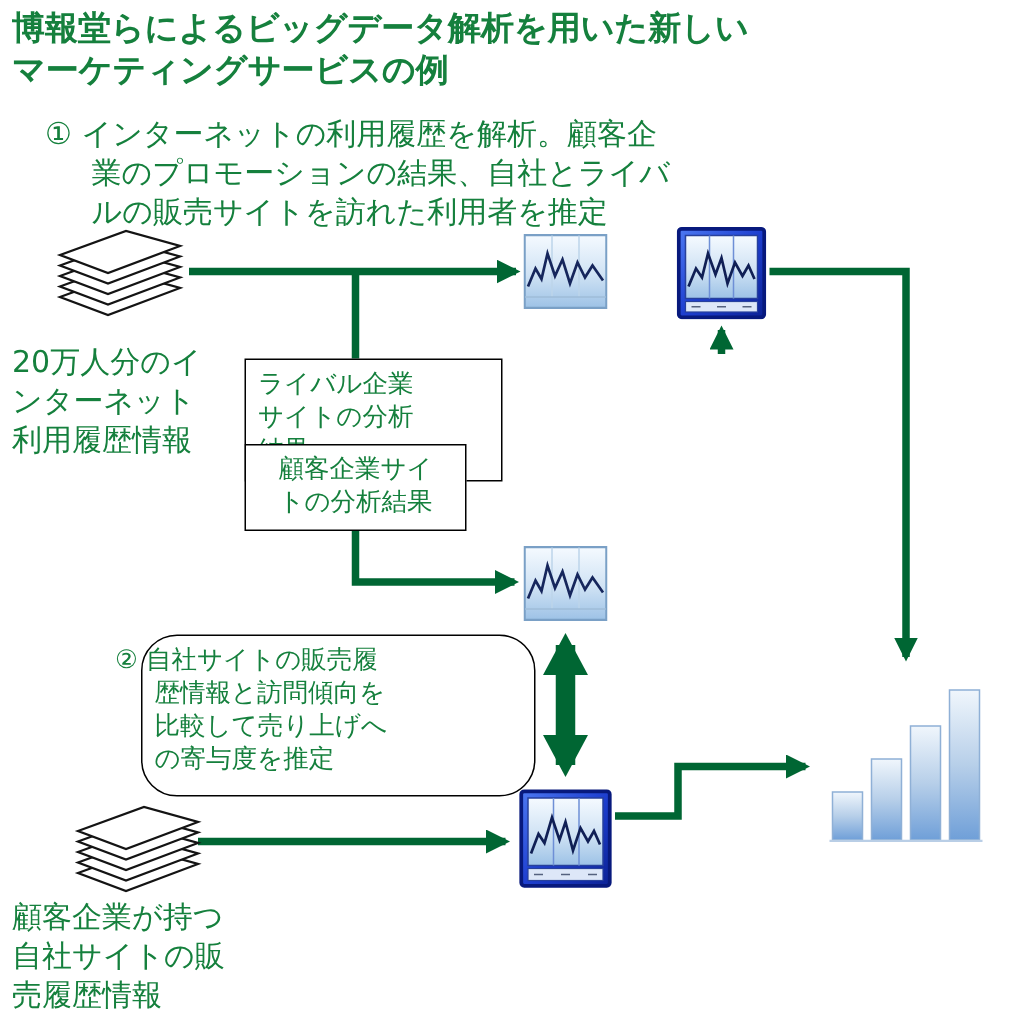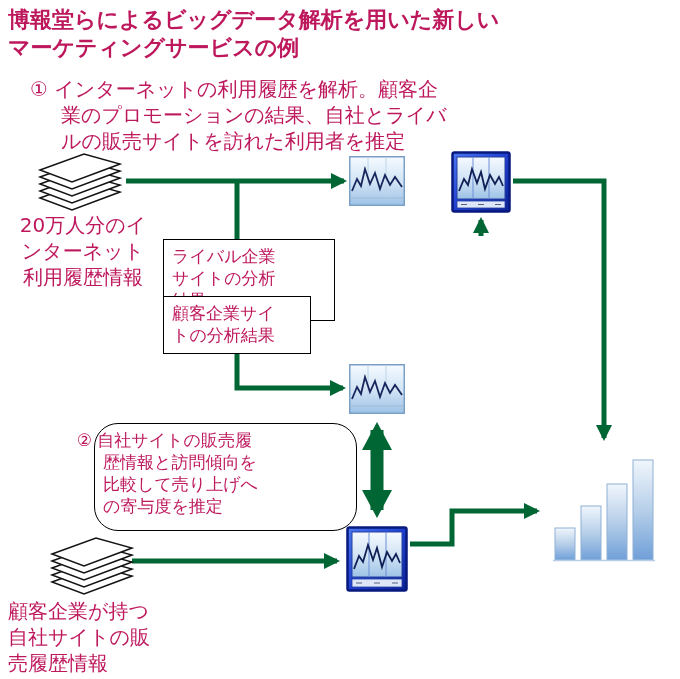--- a/index.html
+++ b/index.html
@@ -1,18 +1,18 @@
 <!DOCTYPE html>
 <html><head>
 <meta charset="utf-8">
 <style>
   html,body { margin:0; padding:0; background:#fff; }
   .canvas {
     position:relative; width:680px; height:679px; background:#ffffff;
-    font-family:"DejaVu Sans","Liberation Sans",sans-serif; color:#be185d; overflow:hidden;
+    font-family:"DejaVu Sans","Liberation Sans",sans-serif; color:#15803d; overflow:hidden;
   }
   .abs { position:absolute; }
   .title {
     left:8px; top:6px; font-size:22px; font-weight:bold; line-height:1.25;
     white-space:pre-line; letter-spacing:0;
   }
   .note {
     font-size:20px; line-height:1.3; white-space:pre-line;
   }
   .hang { padding-left:1.55em; text-indent:-1.55em; }
@@ -75,29 +75,29 @@
   <div class="abs" style="left:36px; top:152px;">
     <svg width="88" height="60" viewBox="0 0 88 60">
       <path d="M4,46 L48,30 L84,40 L36,58 Z" fill="#fff" stroke="#141414" stroke-width="1.5"></path>
       <path d="M4,39 L48,23 L84,33 L36,51 Z" fill="#fff" stroke="#141414" stroke-width="1.5"></path>
       <path d="M4,32 L48,16 L84,26 L36,44 Z" fill="#fff" stroke="#141414" stroke-width="1.5"></path>
       <path d="M4,25 L48,9 L84,19 L36,37 Z" fill="#fff" stroke="#141414" stroke-width="1.5"></path>
       <path d="M4,18 L48,2 L84,12 L36,30 Z" fill="#fff" stroke="#141414" stroke-width="1.5"></path>
     </svg>
   </div>
 
-  <div class="abs note" style="left:8px; top:212px; width:150px;text-align:center;">20万人分のイ
+  <div class="abs note" style="left:8px; top:228px; width:150px;">20万人分のイ
 ンターネット
 利用履歴情報</div>
 
   <div class="abs box" style="left:163px; top:203px; width:172px; height:82px;margin-top:36px;">ライバル企業
 サイトの分析
 結果</div>
 
-  <div class="abs box" style="left:163px; top:296px; width:148px; height:58px;">顧客企業サイ
+  <div class="abs box" style="left:163px; top:296px; width:148px; height:58px;text-align:center;">顧客企業サイ
 トの分析結果</div>
 
 
   <div class="abs box hang" style="left:94px; top:423px; width:263px; height:108px;border-radius:24px;">② 自社サイトの販売履
 歴情報と訪問傾向を
 比較して売り上げへ
 の寄与度を推定</div>
 
 
   <div class="abs" style="left:349px; top:156px;">

